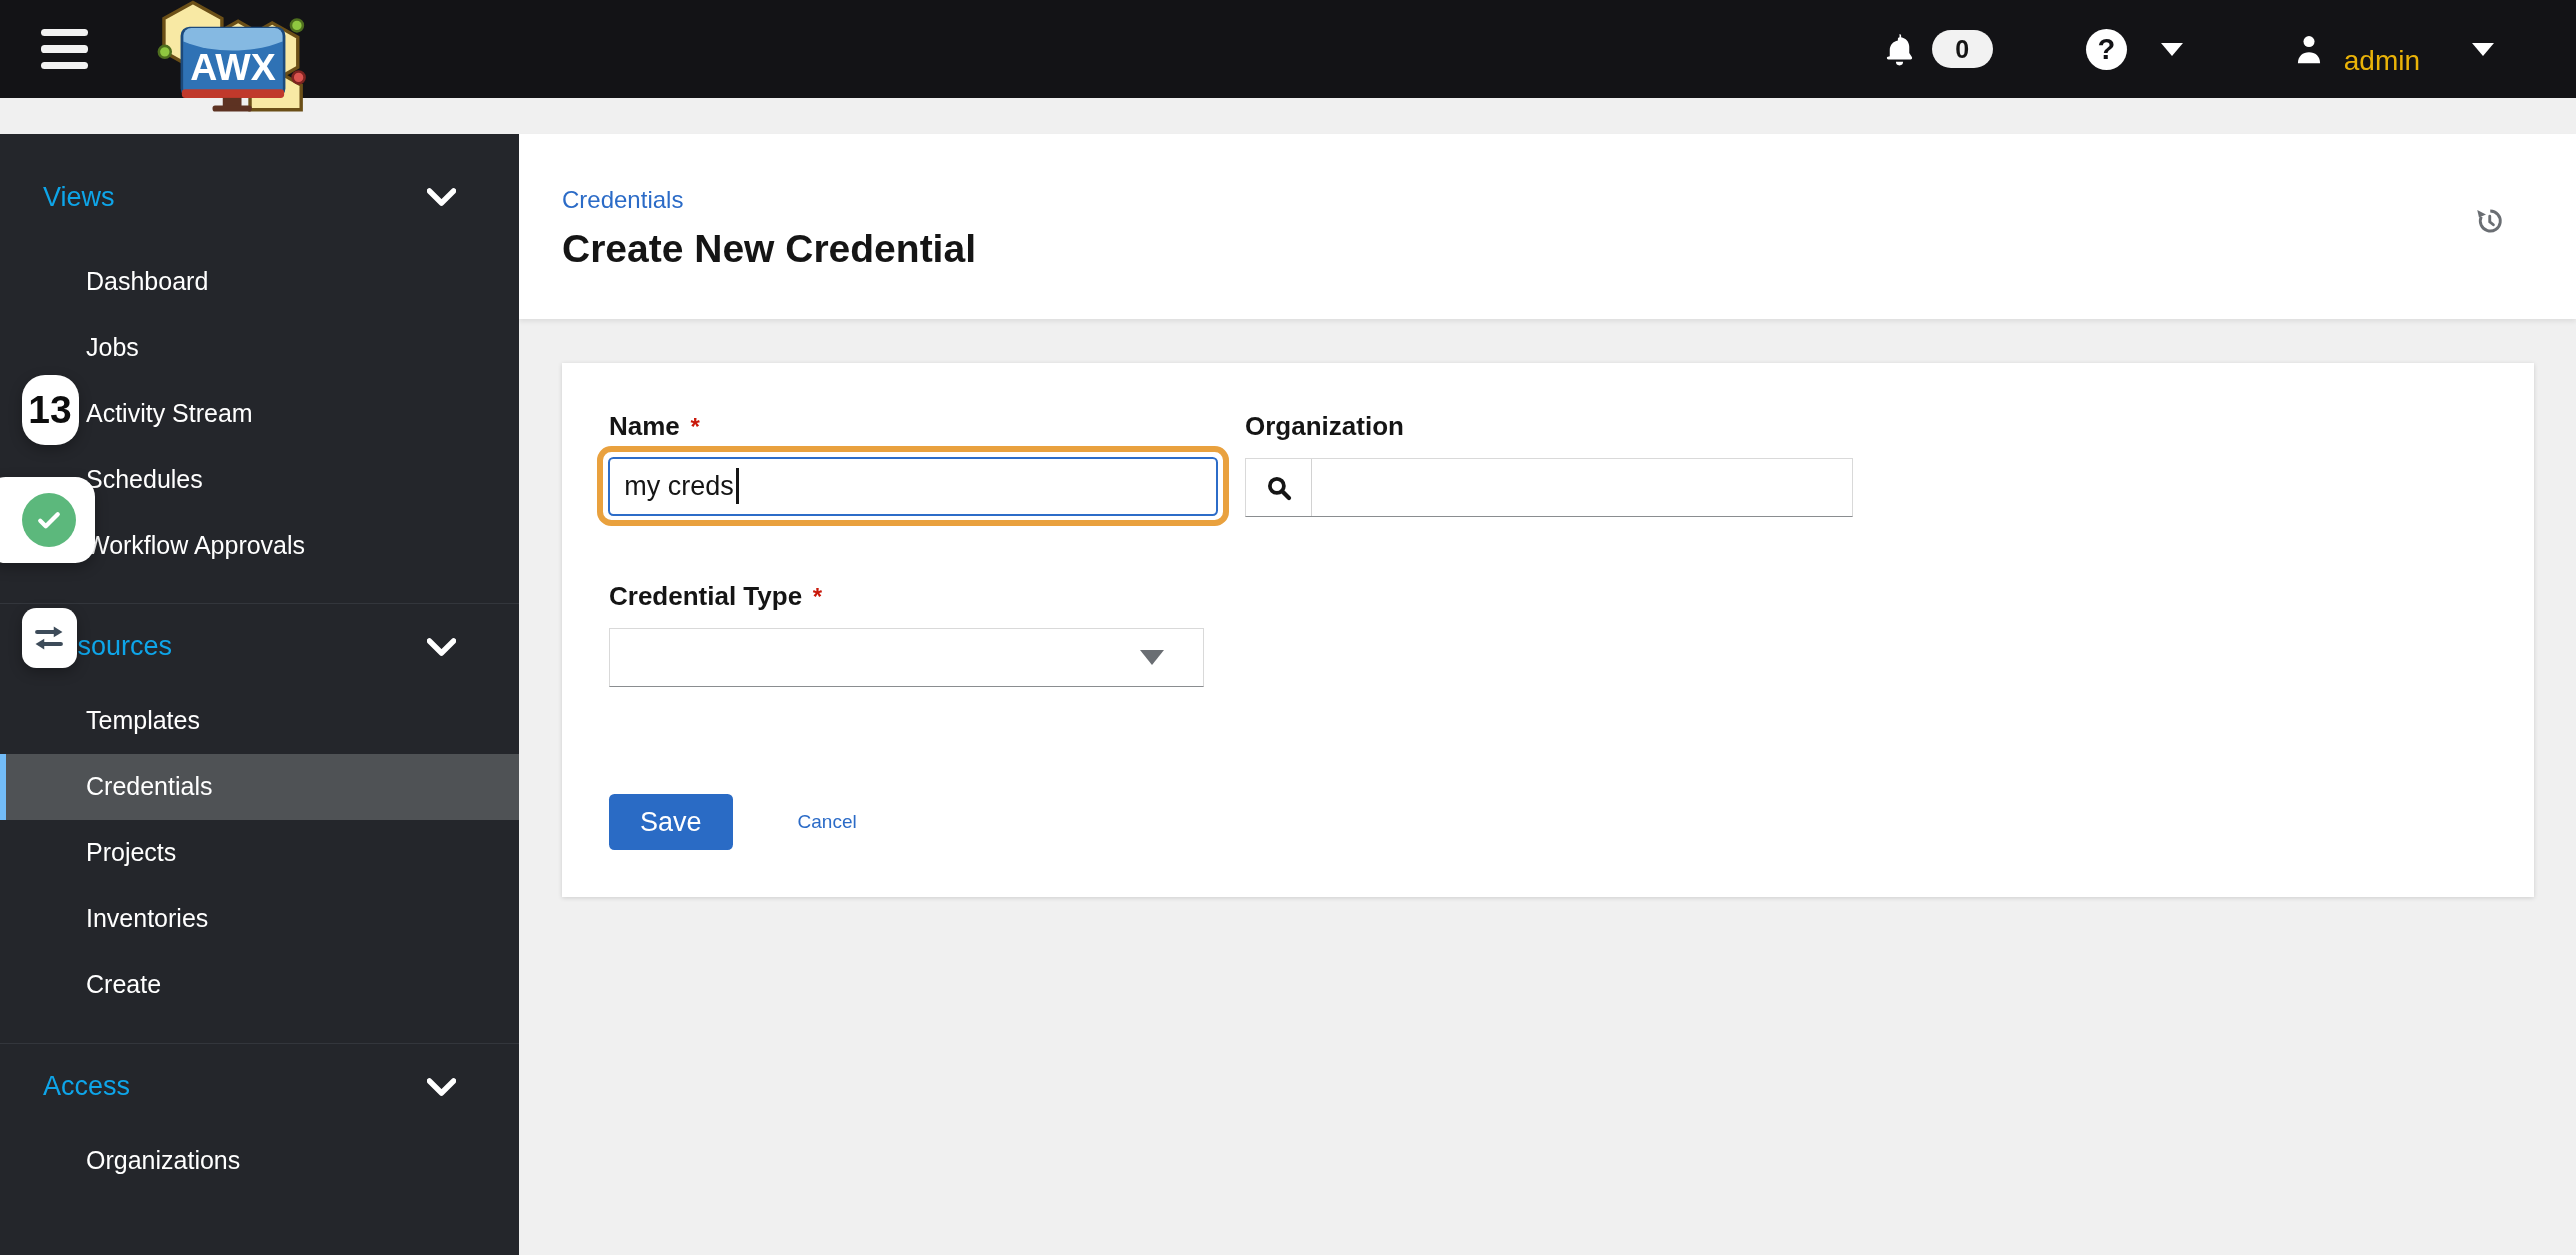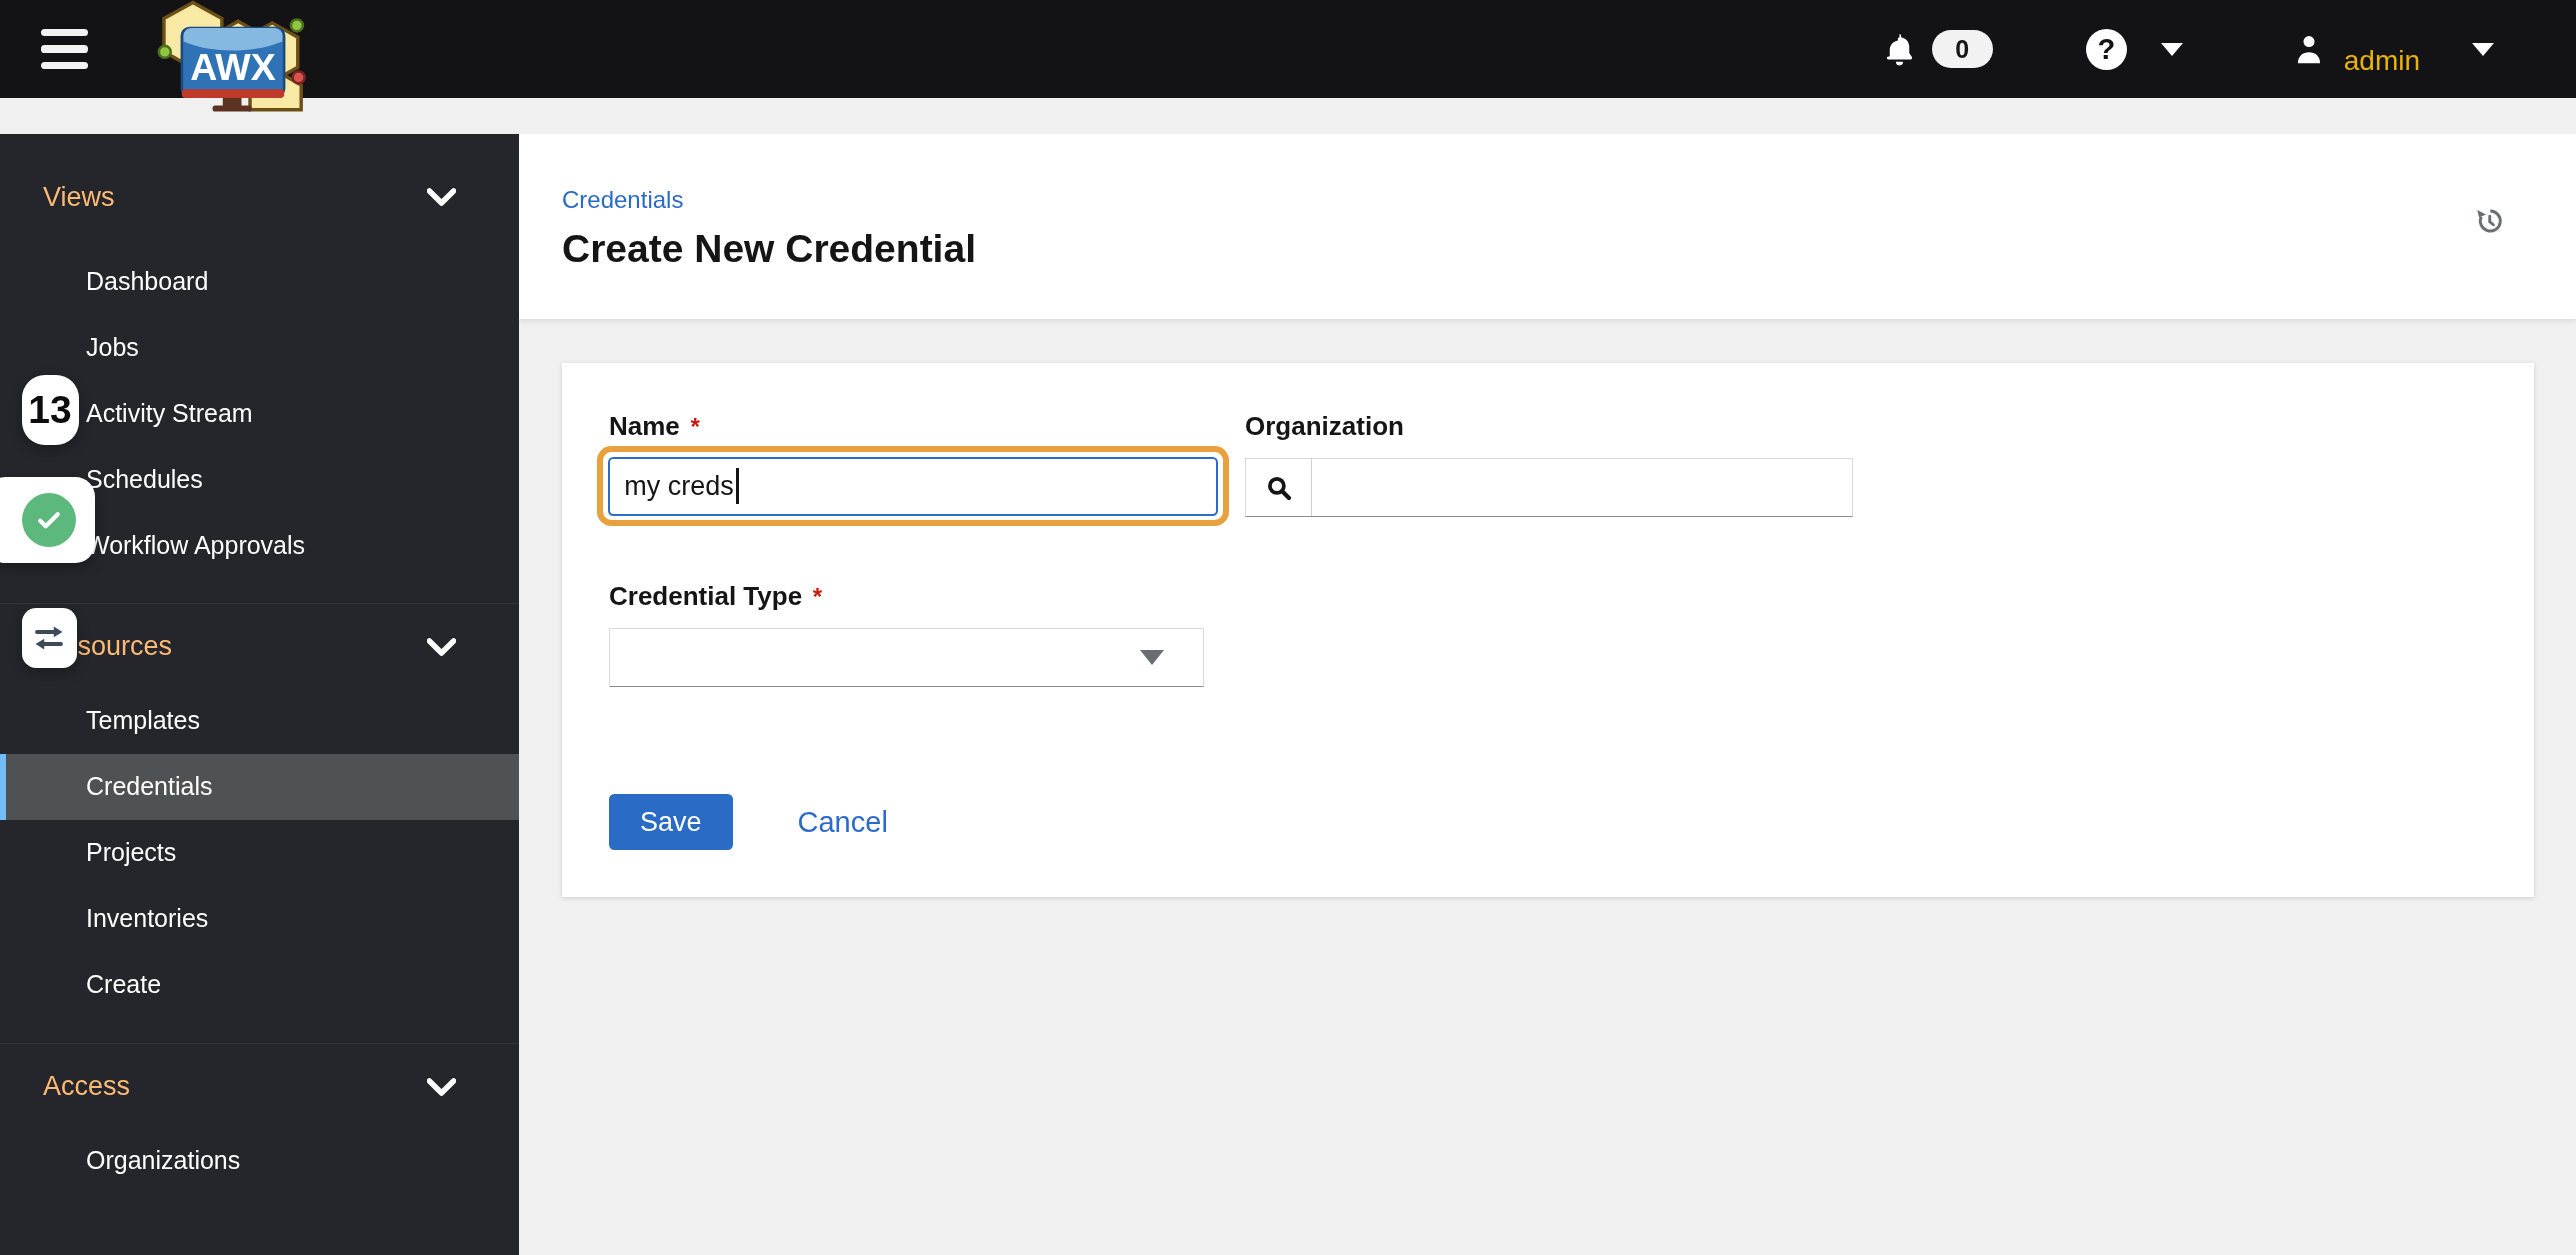--- a/index.html
+++ b/index.html
@@ -20,21 +20,21 @@
     font-weight:700; font-size:29px; display:flex; align-items:center; justify-content:center; }
   .caret-down { width:0; height:0; border-left:11.6px solid transparent;
     border-right:11.6px solid transparent; border-top:13.4px solid #fff; }
   .gap60 { width:93px; } .gap24 { width:34px; } .gap80 { width:107px; } .gap12 { width:16px; } .gap40 { width:52px; }
   .admin-name { color:#eab308; font-size:28px;margin-top:24px; }
 
   
   .sidebar { position:absolute; top:134px; left:0; width:519px; bottom:0;
     background:#24262b; z-index:5; padding-top:30px; }
   .nav-section-header { height:66px; display:flex; align-items:center; justify-content:space-between;
-    padding:0 63px 0 43px; color:#fdba74; font-size:27px; cursor:pointer; }
+    padding:0 63px 0 43px; color:#0ea5e9; font-size:27px; cursor:pointer; }
   .nav-items { padding-top:18px; }
   .nav-item { height:66px; display:flex; align-items:center; padding-left:86px;
     color:#fff; font-size:25px; cursor:pointer; position:relative; }
   .nav-item.active { background:#4f5255; border-left:6.3px solid #73bcf7; padding-left:80px; }
   .nav-divider { height:0.9px; background:#33363c; margin-top:25px; }
   .sect-pad { padding-top:19.7px; }
 
   
   .main { position:absolute; top:134px; left:519px; right:0; bottom:0; background:#f0f0f0; }
   .page-header { background:#fff; height:185px; padding:52px 43px 0 43px;
@@ -69,21 +69,21 @@
   .row2 { margin-top:55px; }
   .pf-select { width:595px; height:59px; border:0.9px solid #d9d9d9; border-bottom:1.8px solid #8a8d90;
     background:#fff; display:flex; align-items:center; justify-content:flex-end;
     padding-right:39px; cursor:pointer; }
   .select-caret { width:0; height:0; border-left:12.5px solid transparent;
     border-right:12.5px solid transparent; border-top:15px solid #6a6e73; }
 
   .actions { margin-top:107px; display:flex; align-items:center; }
   .save-btn { background:#2a6bc5; color:#fff; border:none; border-radius:5.4px;
     font-size:27px; font-family:"Liberation Sans",sans-serif; padding:0 31px; height:56px; cursor:pointer; }
-  .cancel-link { margin-left:65px; color:#2b6bc7; font-size:29px; cursor:pointer; text-decoration:none; }
+  .cancel-link { margin-left:65px; color:#2b6bc7; font-size:19px; cursor:pointer; text-decoration:none; }
 
   
   .ov { position:absolute; background:#fff; box-shadow:0 4.5px 12.5px rgba(0,0,0,0.28); z-index:50; }
   .badge-13 { left:21.5px; top:375px; width:57px; height:70px; border-radius:23px;
     display:flex; align-items:center; justify-content:center; font-size:39px; font-weight:700; color:#0d0d0d; }
   .check-card { left:-14.3px; top:477px; width:109px; height:86px; border-radius:19.7px; }
   .check-circle { position:absolute; left:36px; top:16px; width:54px; height:54px; border-radius:50%;
     background:#5cb87c; display:flex; align-items:center; justify-content:center; }
   .swap-card { left:21.5px; top:608px; width:55px; height:60px; border-radius:14.3px;
     display:flex; align-items:center; justify-content:center; }

